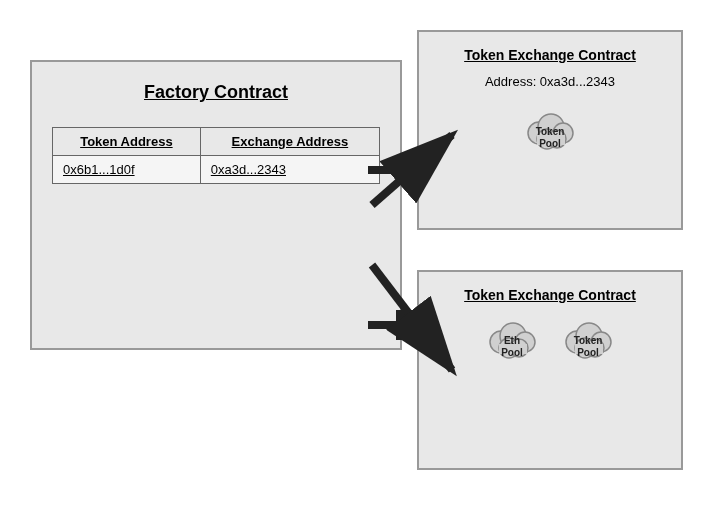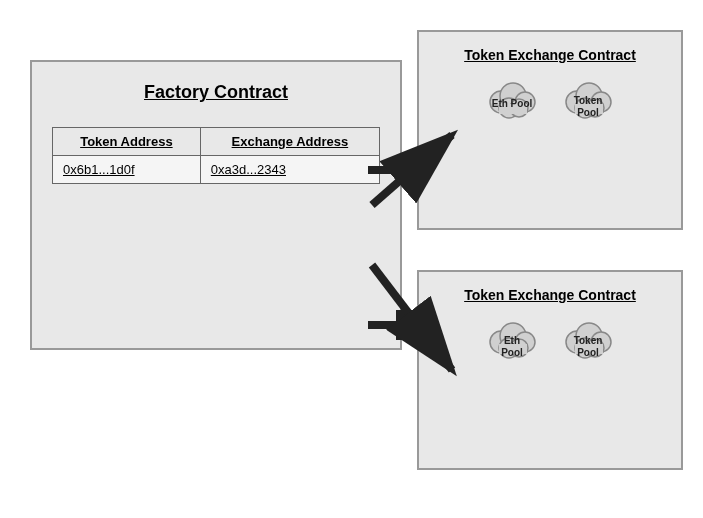--- a/index.html
+++ b/index.html
@@ -163,35 +163,23 @@
     <defs>
       <marker id="arrowhead-bottom" markerWidth="10" markerHeight="7" refX="9" refY="3.5" orient="auto">
         <polygon points="0 0, 10 3.5, 0 7" fill="#222"></polygon>
       </marker>
     </defs>
     <line x1="0" y1="15" x2="100" y2="15" stroke="#222" stroke-width="8" marker-end="url(#arrowhead-bottom)"></line>
   </svg>
 
   <div class="exchange-box exchange-box-top">
     <div class="exchange-title">Token Exchange Contract</div>
+    <div class="exchange-address">Address: 0xa3d...2343</div>
     <div class="pools-row">
 
-      <div class="cloud-container">
-        <svg width="62" height="48" viewBox="0 0 62 48">
-          <g fill="#d0d0d0" stroke="#888" stroke-width="1.5">
-            <circle cx="20" cy="28" r="11"></circle>
-            <circle cx="32" cy="22" r="13"></circle>
-            <circle cx="44" cy="28" r="10"></circle>
-            <circle cx="28" cy="34" r="10"></circle>
-            <circle cx="38" cy="34" r="9"></circle>
-            <rect x="18" y="30" width="28" height="10" fill="#d0d0d0" stroke="none"></rect>
-          </g>
-          <text x="31" y="33" text-anchor="middle" font-size="10" font-weight="bold" fill="#222" font-family="Arial">Eth Pool</text>
-        </svg>
-      </div>
 
       <div class="cloud-container">
         <svg width="62" height="48" viewBox="0 0 62 48">
           <g fill="#d0d0d0" stroke="#888" stroke-width="1.5">
             <circle cx="20" cy="28" r="11"></circle>
             <circle cx="32" cy="22" r="13"></circle>
             <circle cx="44" cy="28" r="10"></circle>
             <circle cx="28" cy="34" r="10"></circle>
             <circle cx="38" cy="34" r="9"></circle>
             <rect x="18" y="30" width="28" height="10" fill="#d0d0d0" stroke="none"></rect>

